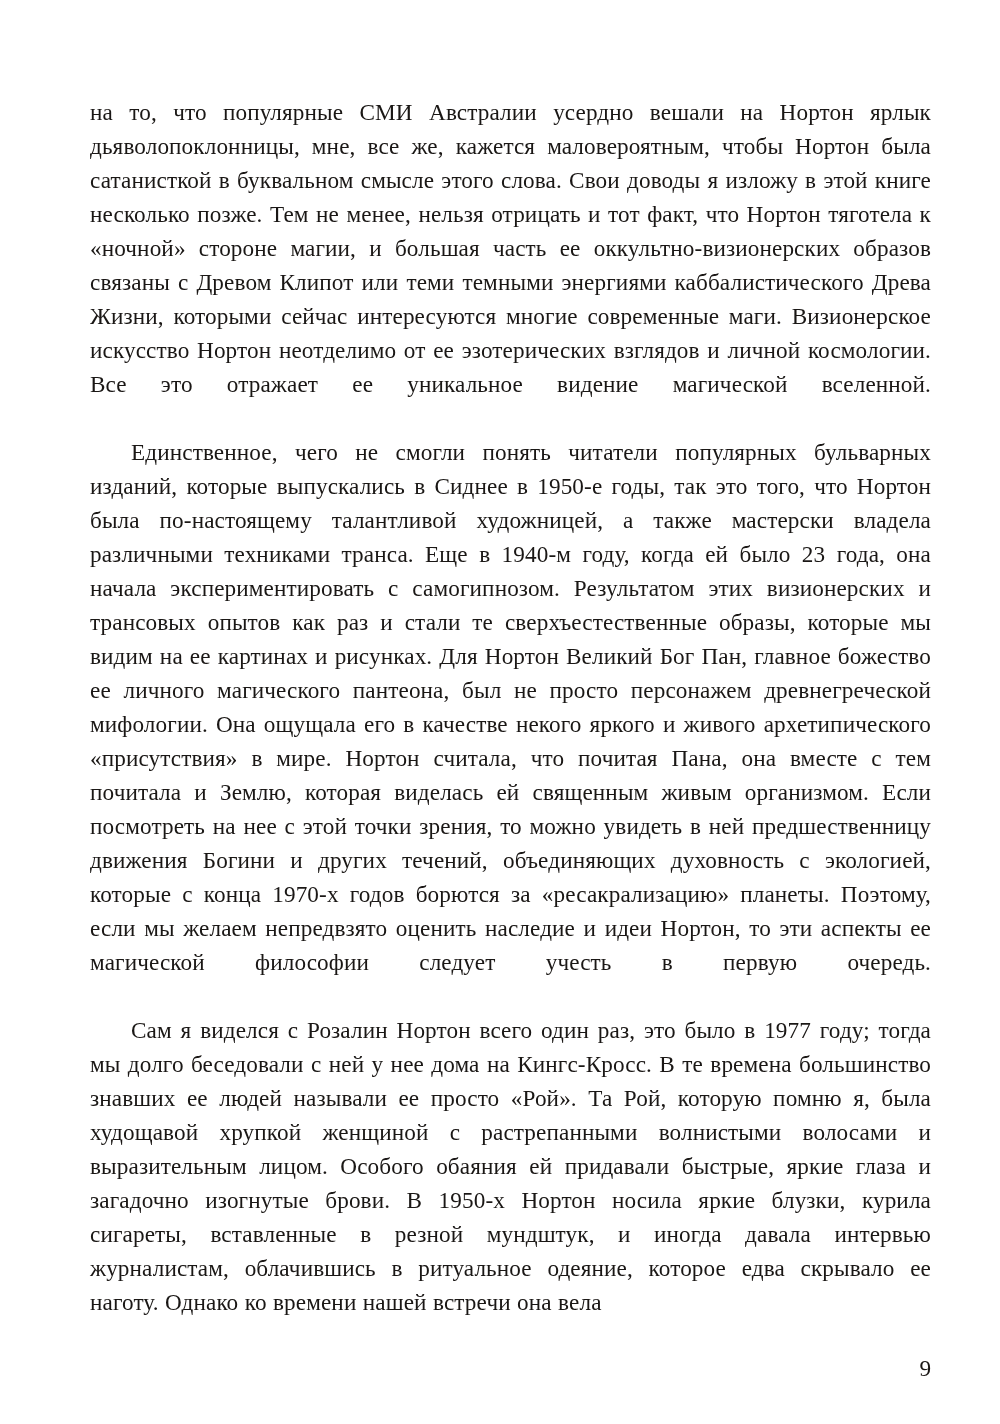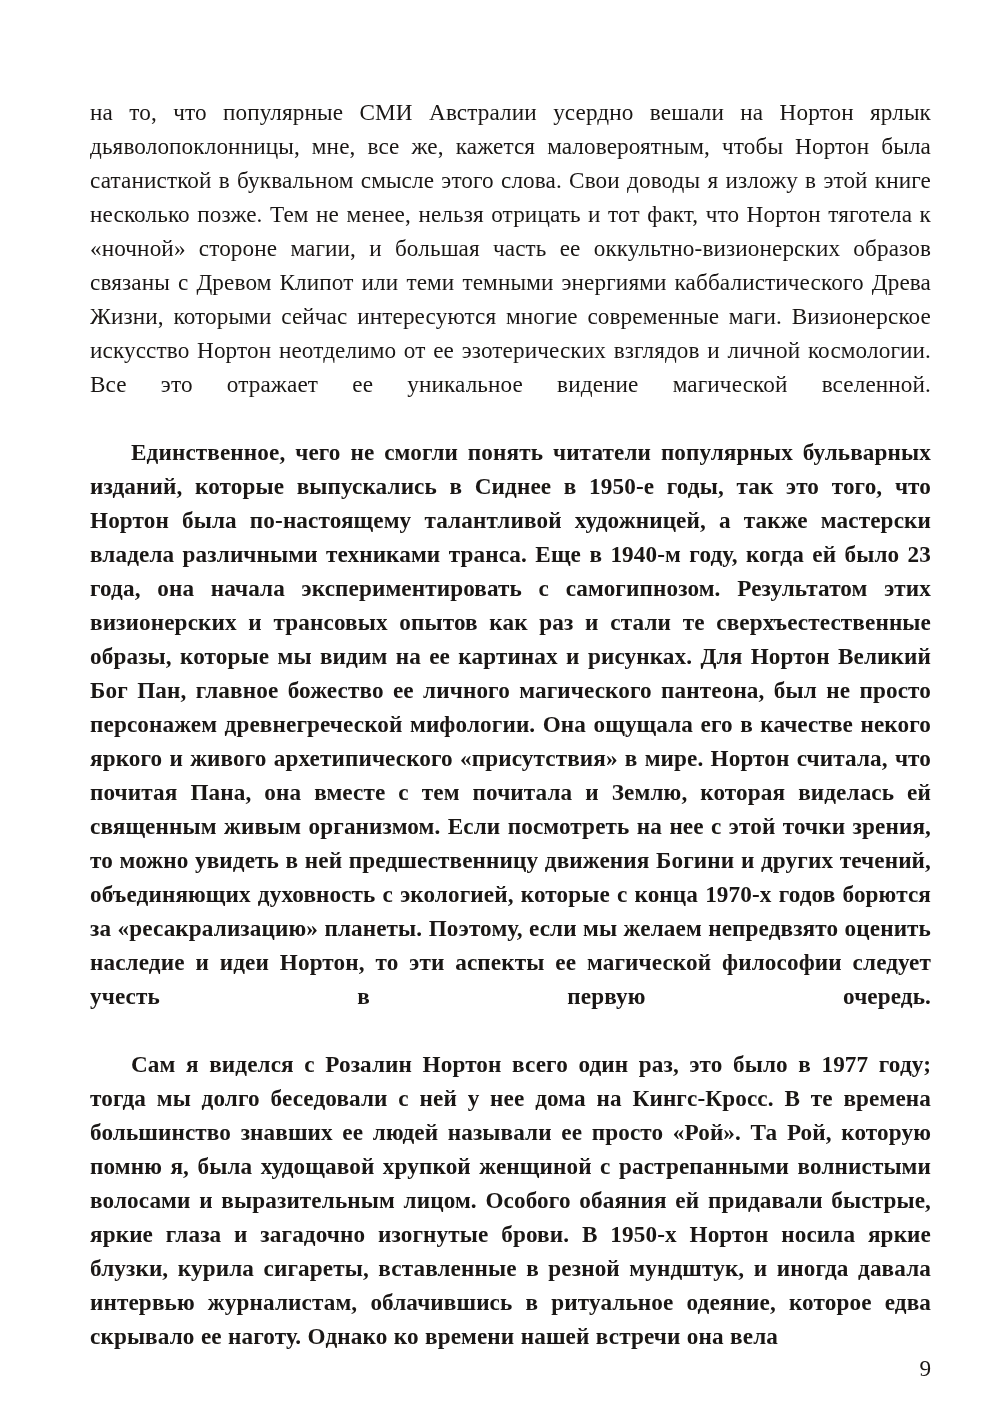--- a/index.html
+++ b/index.html
@@ -31,21 +31,20 @@
     color: #1a1715;
     text-align: justify;
     text-justify: inter-word;
     -webkit-hyphens: none;
     hyphens: none;
     word-spacing: 0.02em;
     letter-spacing: 0.005em;
   }
   .para.indent {
     text-indent: 41px;
-    font-weight: bold;
   }
   
   .para::after {
     content: "";
     display: inline-block;
     width: 100%;
   }
   .para.last-flush::after {
     display: none;
   }

